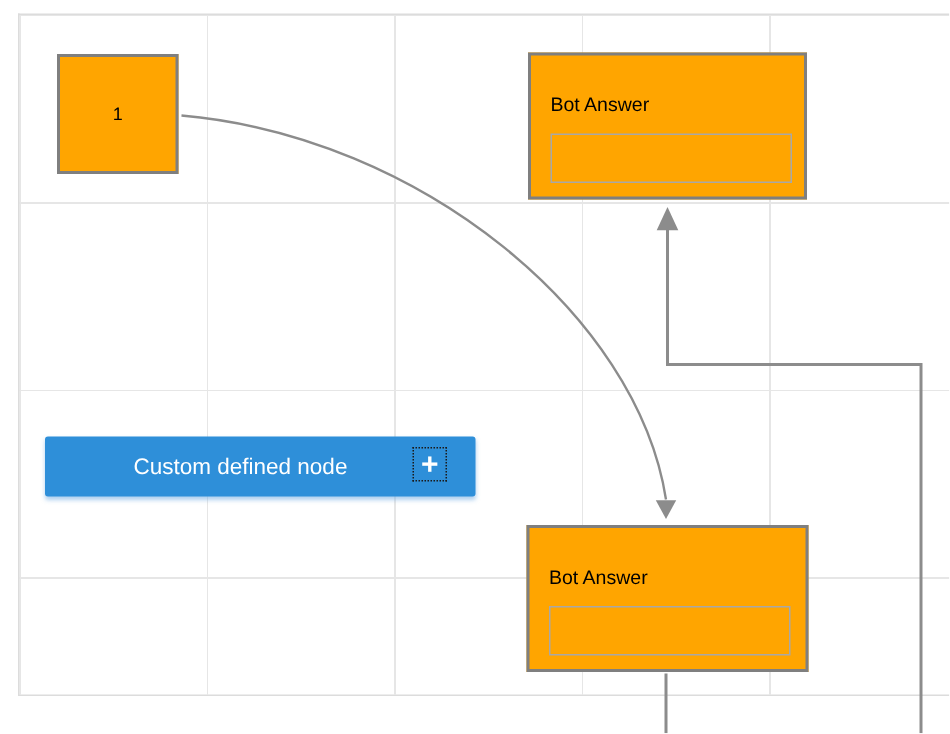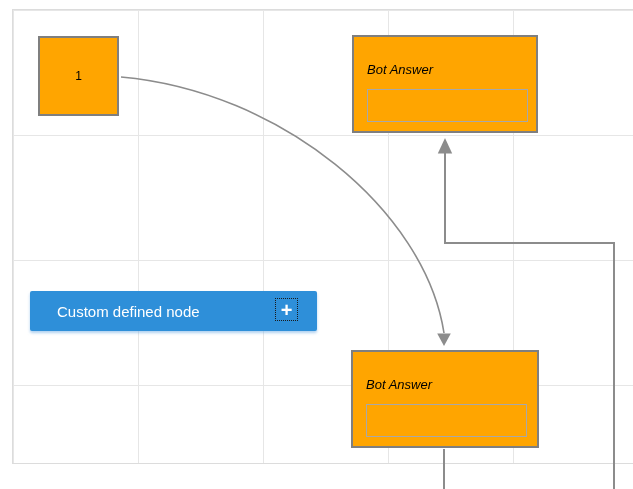--- a/index.html
+++ b/index.html
@@ -47,42 +47,42 @@
   }
   .node-square {
     left:38px; top:36px; width:81px; height:80px;
     display:flex; align-items:center; justify-content:center;
     font-size:12px; color:var(--text-dark);
   }
   .node-bot-top    { left:352px; top:35px;  width:186px; height:98px; }
   .node-bot-bottom { left:351px; top:350px; width:188px; height:98px; }
   .node-title {
     position:absolute; left:13px; top:25px;
-    font-size:13px; color:var(--text-dark); white-space:nowrap;font-style:italic;
+    font-size:13px; color:var(--text-dark); white-space:nowrap;
   }
   .node-input {
     position:absolute; left:13px; top:52px;
     width:161px; height:33px;
     border:1px solid var(--inner-box-border);
     font-size:12px; color:var(--text-dark);
     padding:2px 4px; overflow:hidden;
   }
   
   .custom-node-btn {
     position:absolute; z-index:3;
     left:30px; top:291px; width:287px; height:40px;
     background:var(--accent-blue);
     border-radius:2px;
     box-shadow:0 2px 3px rgba(110,170,225,0.55);
     display:flex; align-items:center;
     cursor:pointer;
   }
   .custom-node-label {
     padding-left:27px;
-    font-size:15px; color:var(--text-light); white-space:nowrap;
+    font-size:15px; color:var(--text-light); white-space:nowrap;margin-left:32px;
   }
   .add-port {
     position:absolute; left:245px; top:7px;
     width:23px; height:23px;
     border:1px dotted #1A1A1A;
     display:flex; align-items:center; justify-content:center;
     color:var(--text-light);
     font-size:20px; font-weight:600; line-height:1;
   }
 </style>

